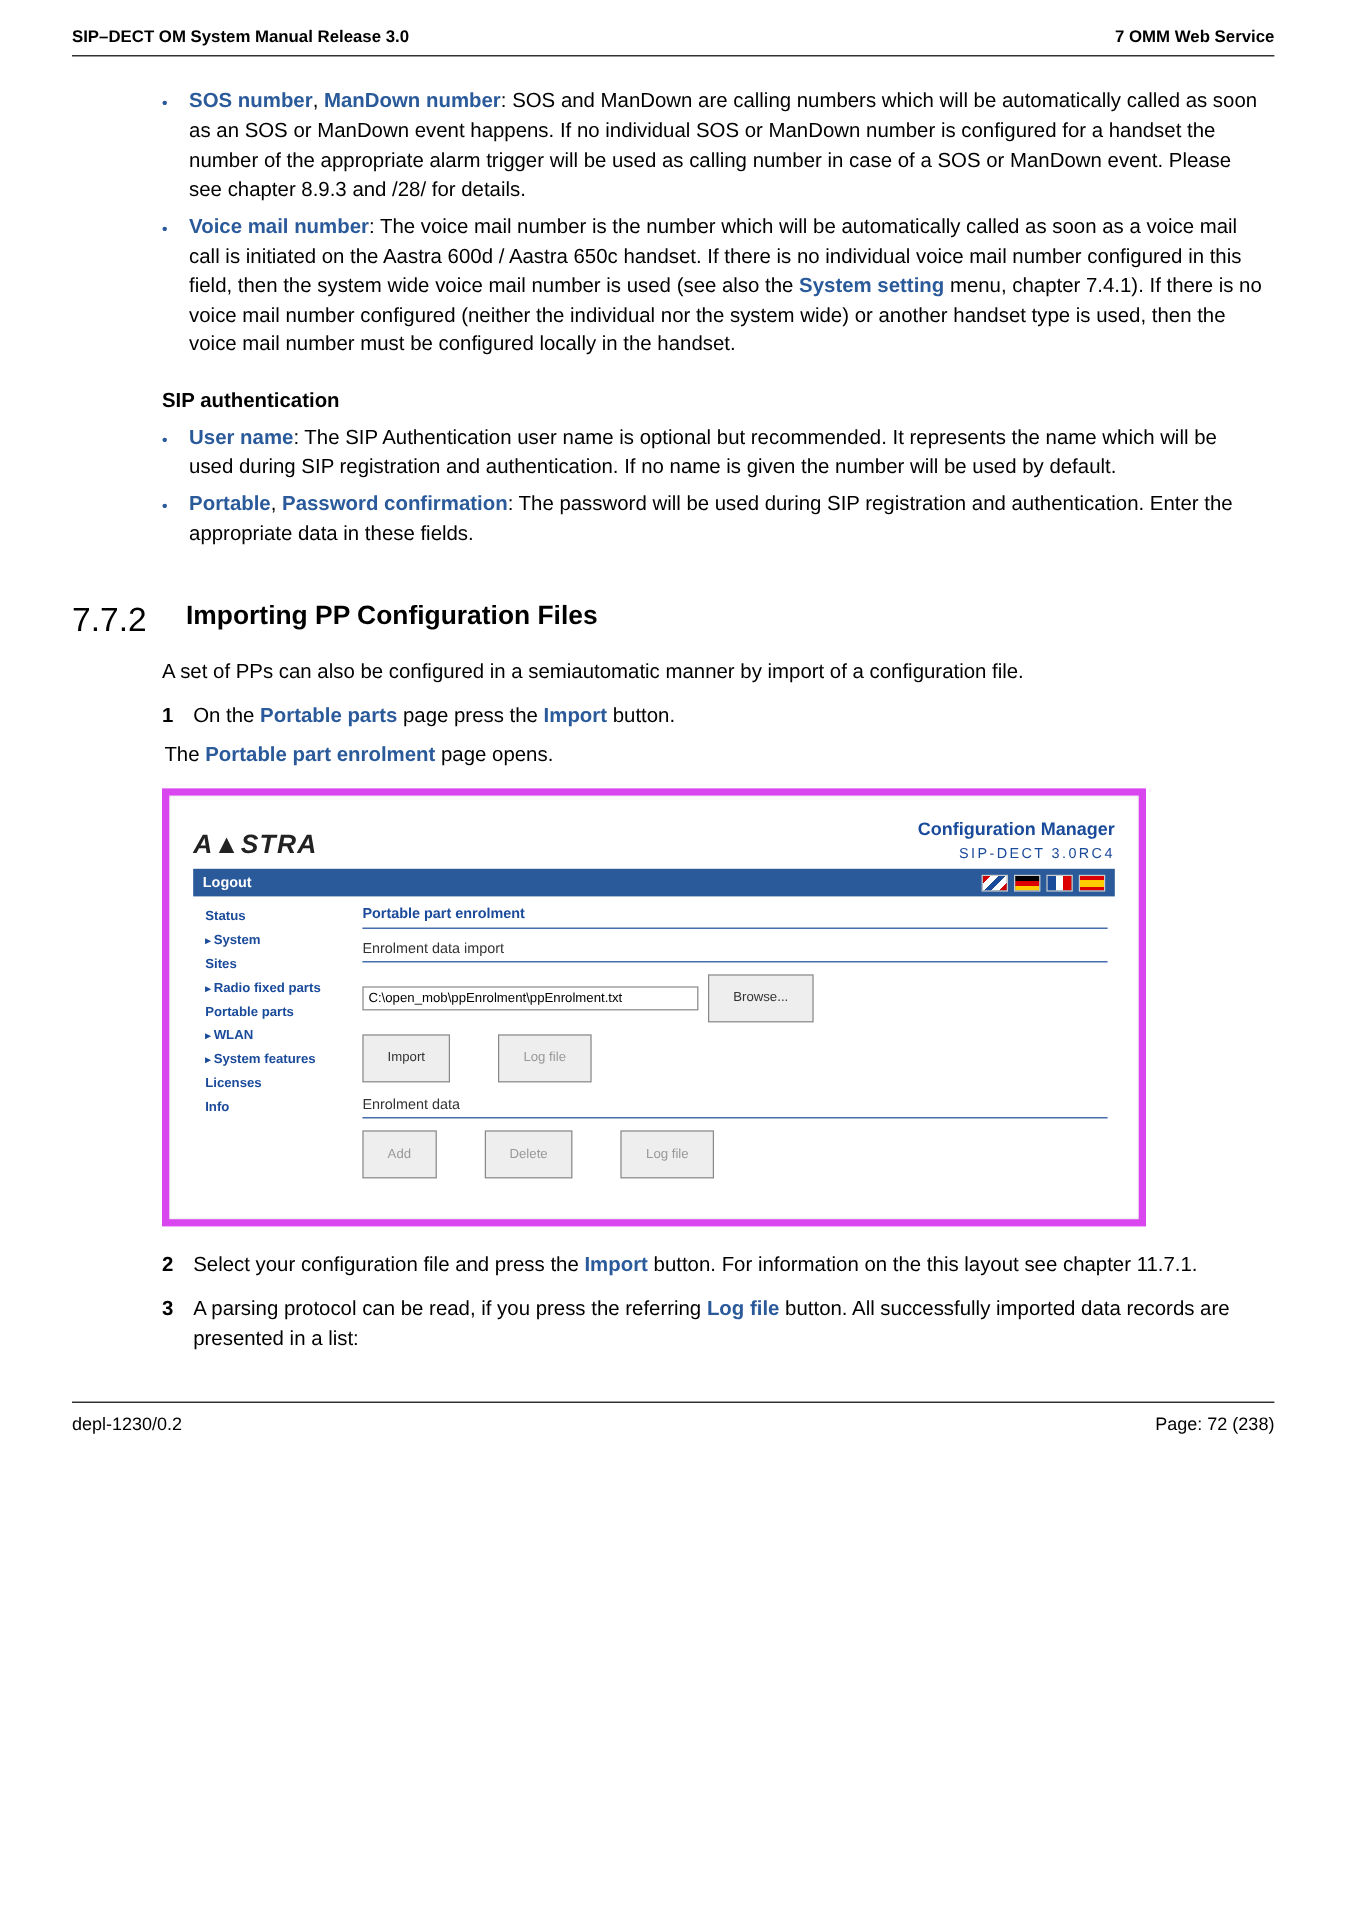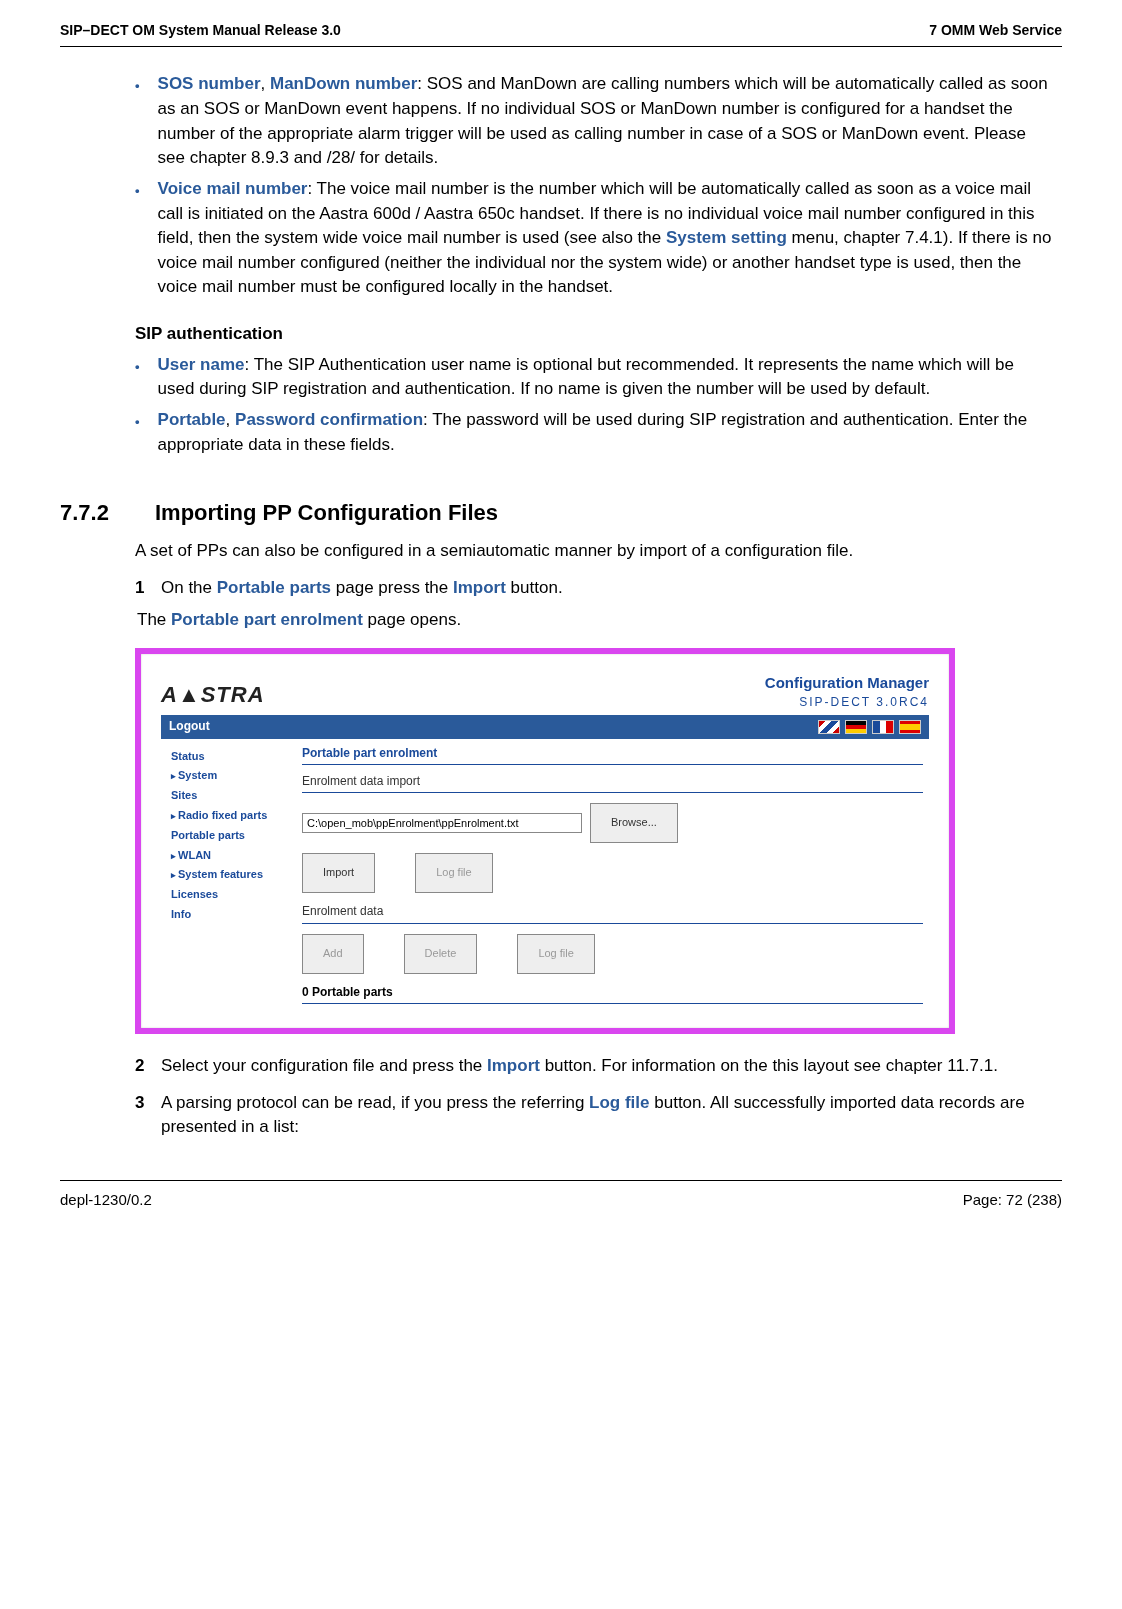--- a/index.html
+++ b/index.html
@@ -27,21 +27,21 @@
     justify-content: space-between;
     font-size: 15px;
   }
   .bullet-list { margin-left: 75px; margin-right: 10px; }
   .bullet-item { display: flex; margin-bottom: 6px; }
   .bullet { color: #2a5a9a; font-size: 13px; margin-right: 18px; margin-top: 5px; font-weight: bold;}
   .bullet-text { flex: 1; }
   .blue-bold { color: #2a5a9a; font-weight: bold; }
   .sub-heading { font-weight: bold; margin-left: 75px; margin-top: 22px; margin-bottom: 6px; }
   .section-num-row { display: flex; margin-top: 40px; margin-bottom: 10px; }
-  .section-num { font-weight: bold; font-size: 22px; width: 95px; }
+  .section-num { font-weight: normal; font-size: 28px; width: 95px; }
   .section-title { font-weight: bold; font-size: 22px; }
   .body-indent { margin-left: 75px; margin-right: 10px; margin-bottom: 10px; }
   .num-item { display: flex; margin-left: 75px; margin-right: 10px; margin-bottom: 8px; margin-top:12px;}
   .num { font-weight: bold; width: 26px; flex-shrink: 0; }
   .num-text { flex: 1; }
   .sub-indent { margin-left: 77px; margin-right: 10px; margin-bottom: 8px; }
 
   
   .shot-wrap { margin-left: 75px; margin-top: 15px; margin-bottom: 20px; }
   .shot {
@@ -175,21 +175,20 @@
         <div class="shot-btn-row">
           <span class="shot-btn">Import</span>
           <span class="shot-btn dis">Log file</span>
         </div>
         <div class="shot-section-lbl">Enrolment data</div>
         <div class="shot-btn-row">
           <span class="shot-btn dis">Add</span>
           <span class="shot-btn dis">Delete</span>
           <span class="shot-btn dis">Log file</span>
         </div>
-        <div class="shot-bold-line">0 Portable parts</div>
       </div>
     </div>
   </div>
 </div>
 
 <div class="num-item">
   <span class="num">2</span>
   <span class="num-text">
     <span>Select your configuration file and press the </span><span class="blue-bold">Import</span><span> button. For information on the this layout see chapter 11.7.1.</span>
   </span>

